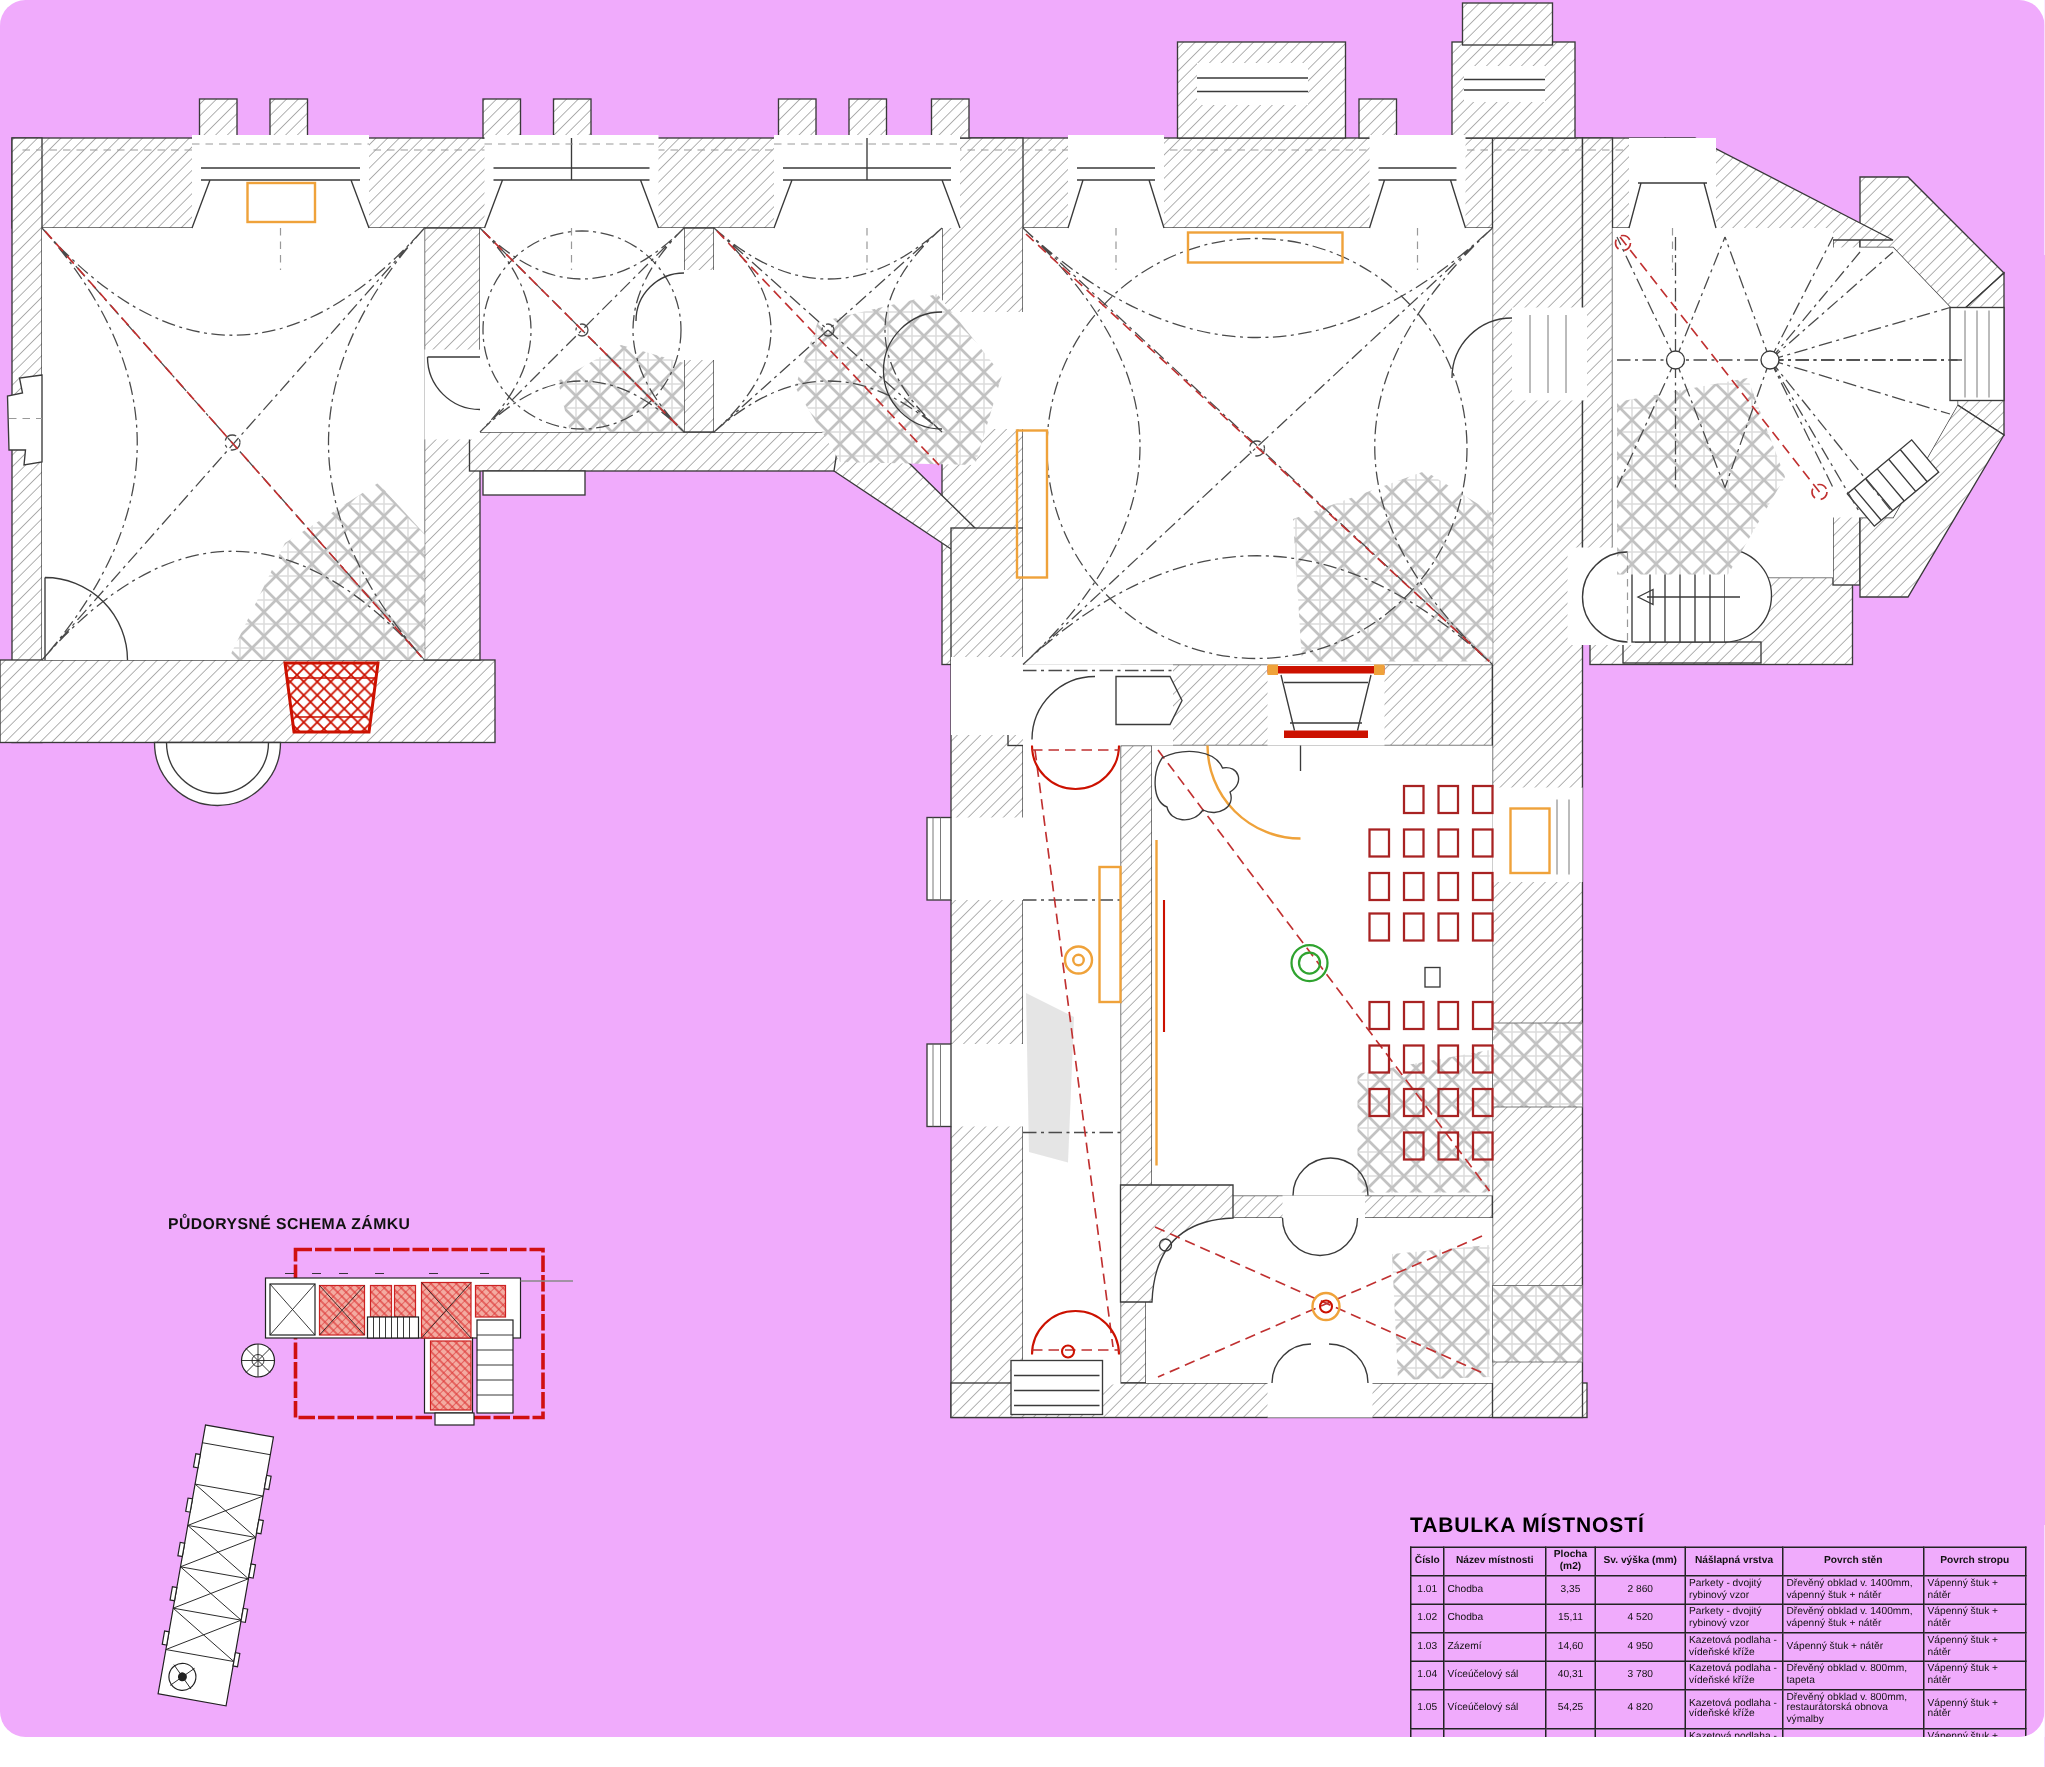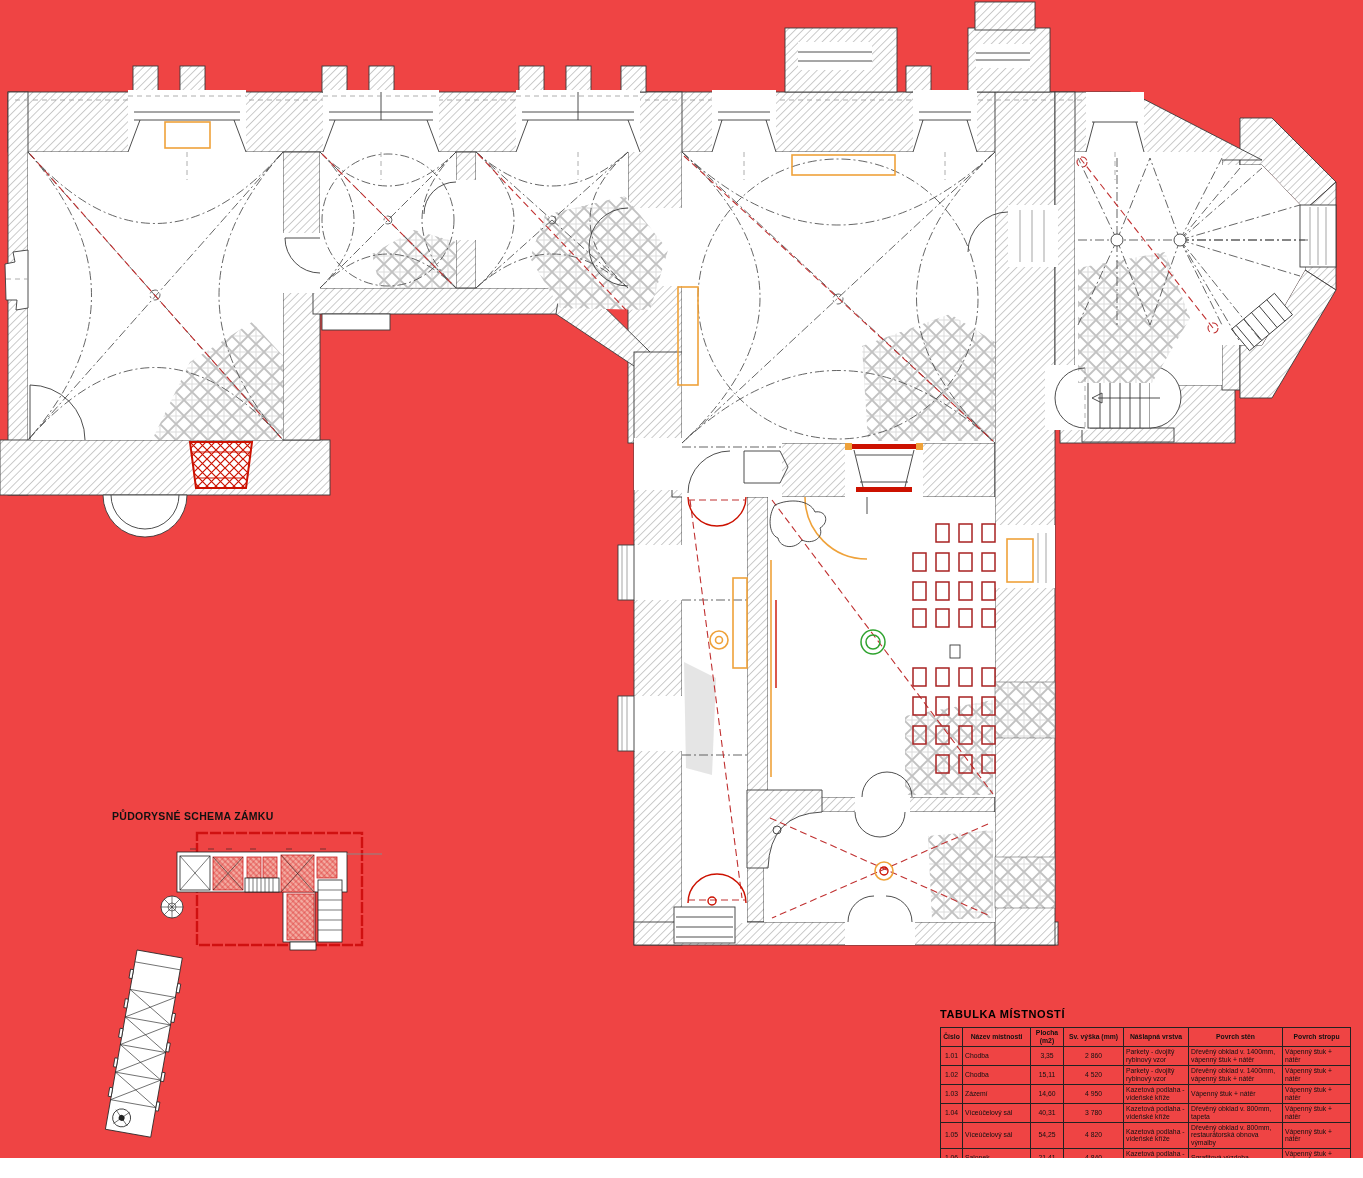--- a/index.html
+++ b/index.html
@@ -1,22 +1,22 @@
 <!DOCTYPE html>
 <html style="--accent-red: #c03030; --deep-red: #cc1100; --chair-red: #a82222; --accent-orange: #efa23a; --accent-green: #2fa32f; --tile-gray: #c6c6c6; --line-dark: #3a3a3a; --schema-red: #d01010;"><head>
 <meta charset="utf-8">
 <style>
   :root{
     --accent-red:#c03030; --deep-red:#cc1100; --chair-red:#a82222;
     --accent-orange:#efa23a; --accent-green:#2fa32f;
     --tile-gray:#c6c6c6; --line-dark:#3a3a3a; --schema-red:#d01010;
   }
   html,body{margin:0;padding:0;background:#fff;}
-  .viewport{position:relative;width:1363px;height:1158px;overflow:hidden;background:#ef4444;
-    font-family:"Liberation Sans", sans-serif;}
+  .viewport{position:relative;width:1363px;height:1158px;overflow:hidden;background:#f0abfc;
+    font-family:"Liberation Sans", sans-serif;border-radius:17px;}
   svg{position:absolute;left:0;top:0;}
   
   .wl{fill:url(#hatch);stroke:var(--line-dark);stroke-width:0.9;}
   .wt{fill:#fff;stroke:none;}
   .wo{fill:#fff;stroke:var(--line-dark);stroke-width:0.9;}
   .ln{fill:none;stroke:var(--line-dark);stroke-width:0.9;}
   .lt{fill:none;stroke:#6a6a6a;stroke-width:0.6;}
   .dd{fill:none;stroke:#4a4a4a;stroke-width:0.85;stroke-dasharray:9 3 2 3;}
   .gd{fill:none;stroke:#999;stroke-width:0.8;stroke-dasharray:5 4;}
   .rl{fill:none;stroke:var(--accent-red);stroke-width:1.1;stroke-dasharray:7 4;}
@@ -26,21 +26,21 @@
   .ch{fill:none;stroke:var(--chair-red);stroke-width:1.5;}
   .tl{fill:url(#tile);stroke:none;}
   .sc{fill:#fff;stroke:#222;stroke-width:0.8;}
   .scl{fill:none;stroke:#222;stroke-width:0.6;}
   .scr{fill:url(#redhx);stroke:#c22;stroke-width:0.8;}
   
   .schema-label{position:absolute;left:112px;top:810px;font-size:10.5px;color:#111;
     letter-spacing:.3px;font-weight:bold;}
   
   .room-table-wrap{position:absolute;left:940px;top:1008px;width:412px;}
-  .room-table-title{font-size:11px;font-weight:bold;letter-spacing:.6px;color:#000;margin:0 0 7px 0;}
+  .room-table-title{font-size:14px;font-weight:bold;letter-spacing:.6px;color:#000;margin:0 0 7px 0;}
   table.room-table{border-collapse:collapse;table-layout:fixed;width:410px;}
   table.room-table th, table.room-table td{
     border:1px solid #222;font-size:6.8px;line-height:1.15;color:#111;
     padding:1px 2px;vertical-align:middle;overflow:hidden;}
   table.room-table th{font-weight:bold;text-align:center;height:14px;}
   table.room-table td{height:16px;}
   td.c{text-align:center;}
 </style>
 </head>
 <body>

